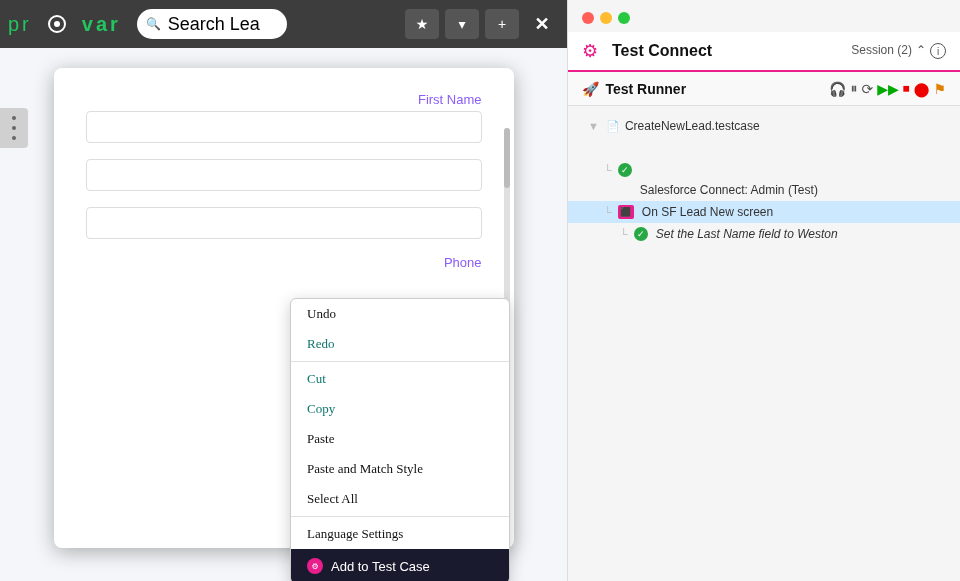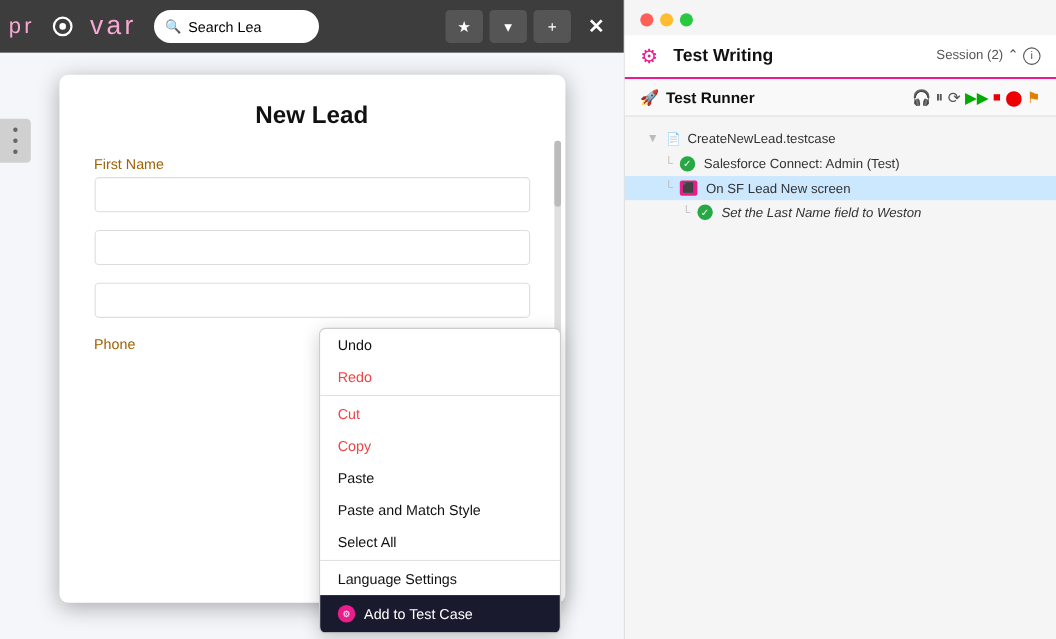--- a/index.html
+++ b/index.html
@@ -19,21 +19,21 @@
     .top-bar {
       background: #3d3d3d;
       height: 48px;
       display: flex;
       align-items: center;
       padding: 0 8px;
       gap: 8px;
     }
 
     .provar-logo {
-      color: #f9a8d4;
+      color: #22c55e;
       font-size: 22px;
       font-weight: 300;
       letter-spacing: 2px;
       display: flex;
       align-items: center;
       gap: 16px;
       margin-right: 8px;
     }
     .provar-logo .gear-dot {
       width: 18px;
@@ -60,21 +60,21 @@
       align-items: center;
       padding: 4px 10px;
       gap: 6px;
       width: 150px;
       height: 30px;
       border: none;
     }
     .search-bar input {
       border: none;
       outline: none;
-      font-size: 13px;
+      font-size: 18px;
       width: 100%;
       background: transparent;
     }
     .search-icon-sm {
       color: #888;
       font-size: 12px;
     }
 
     .top-bar-actions {
       display: flex;
@@ -148,23 +148,24 @@
       text-align: center;
       margin-bottom: 24px;
       color: #111;
     }
 
     .form-group {
       margin-bottom: 16px;
     }
     .form-label {
       font-size: 13px;
-      color: #a16207;
+      color: #8b5cf6;
       margin-bottom: 4px;
       display: block;
+      text-align: right;
     }
     .form-label.required::before {
       content: '*';
       color: #e00;
       margin-right: 2px;
     }
     .form-input {
       width: 100%;
       border: 1px solid #ddd;
       border-radius: 4px;
@@ -236,23 +237,24 @@
       overflow: hidden;
     }
     .context-menu-item {
       padding: 7px 16px;
       font-size: 13px;
       cursor: pointer;
       color: #111;
       display: flex;
       align-items: center;
       justify-content: space-between;
+      font-family: Liberation Serif, serif;
     }
     .context-menu-item.disabled {
-      color: #ef4444;
+      color: #0f766e;
       cursor: default;
     }
     .context-menu-divider {
       height: 1px;
       background: #e0e0e0;
       margin: 2px 0;
     }
     .context-menu-bottom {
       background: #1a1a2e;
       color: white;
@@ -431,21 +433,21 @@
 </head>
 <body>
 
 <div class="left-panel">
 
   <div class="top-bar">
 
     <div class="provar-logo">
       <span style="font-size:20px; letter-spacing:3px;">pr</span>
       <span class="gear-dot"></span>
-      <span style="font-size:24px; letter-spacing:3px;">var</span>
+      <span style="font-size:20px; letter-spacing:3px;font-weight:bold;">var</span>
     </div>
 
     <div class="search-bar">
       <span class="search-icon-sm">🔍</span>
       <input type="text" placeholder="Search Lea" value="Search Lea" style="">
     </div>
 
     <div class="top-bar-actions">
       <button class="icon-btn">
         <span>★</span>
@@ -468,21 +470,20 @@
       <div class="side-tab-dot"></div>
       <div class="side-tab-dot"></div>
       <div class="side-tab-dot"></div>
     </div>
 
     <div class="modal">
       <div class="modal-scrollbar">
         <div class="modal-scrollbar-thumb"></div>
       </div>
 
-      <h2 class="modal-title">New Lead</h2>
 
       <div class="form-group">
         <label class="form-label">First Name</label>
         <input class="form-input" type="text" value="" style="">
       </div>
 
 
       <div class="form-group">
         <input class="form-input" type="text" value="" style="">
       </div>
@@ -542,21 +543,21 @@
 <div class="right-panel">
 
   <div class="traffic-lights">
     <div class="traffic-light tl-red"></div>
     <div class="traffic-light tl-yellow"></div>
     <div class="traffic-light tl-green"></div>
   </div>
 
   <div class="test-builder-header">
     <span class="gear-icon-pink">⚙</span>
-    <span class="test-builder-title">Test Writing</span>
+    <span class="test-builder-title">Test Connect</span>
     <div class="session-info">
       <span>Session (2)</span>
       <span>⌃</span>
       <span style="width:16px;height:16px;border-radius:50%;border:1.5px solid #555;display:inline-flex;align-items:center;justify-content:center;font-size:10px;">i</span>
     </div>
   </div>
 
   <div class="test-runner-header">
     <div class="test-runner-title">
       <span>🚀</span>
@@ -577,21 +578,21 @@
 
     <div class="tree-item tree-indent-1">
       <span class="tree-connector">▼</span>
       <span class="tree-icon icon-testcase">📄</span>
       <span>CreateNewLead.testcase</span>
     </div>
 
     <div class="tree-item tree-indent-2">
       <span class="tree-connector">└</span>
       <span class="icon-check-green">✓</span>
-      <span style="margin-left:4px;">Salesforce Connect: Admin (Test)</span>
+      <span style="margin-left:4px;margin-top:41px;">Salesforce Connect: Admin (Test)</span>
     </div>
 
     <div class="tree-item tree-indent-2 highlighted-item">
       <span class="tree-connector">└</span>
       <span class="icon-screen">⬛</span>
       <span style="margin-left:4px;">On SF Lead New screen</span>
     </div>
 
     <div class="tree-item tree-indent-3">
       <span class="tree-connector">└</span>

